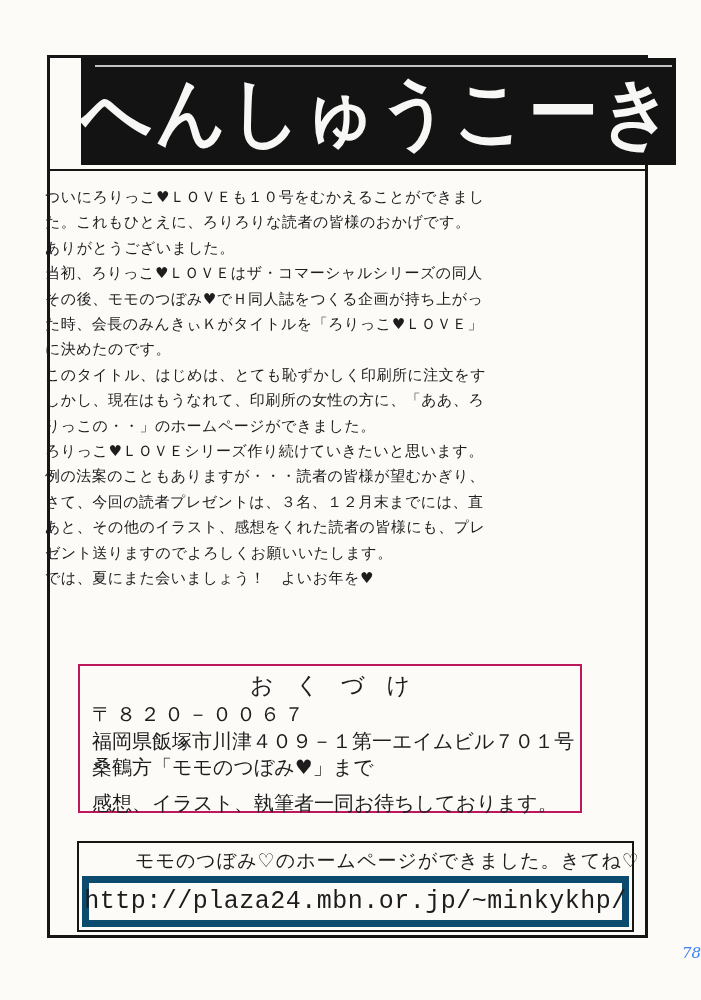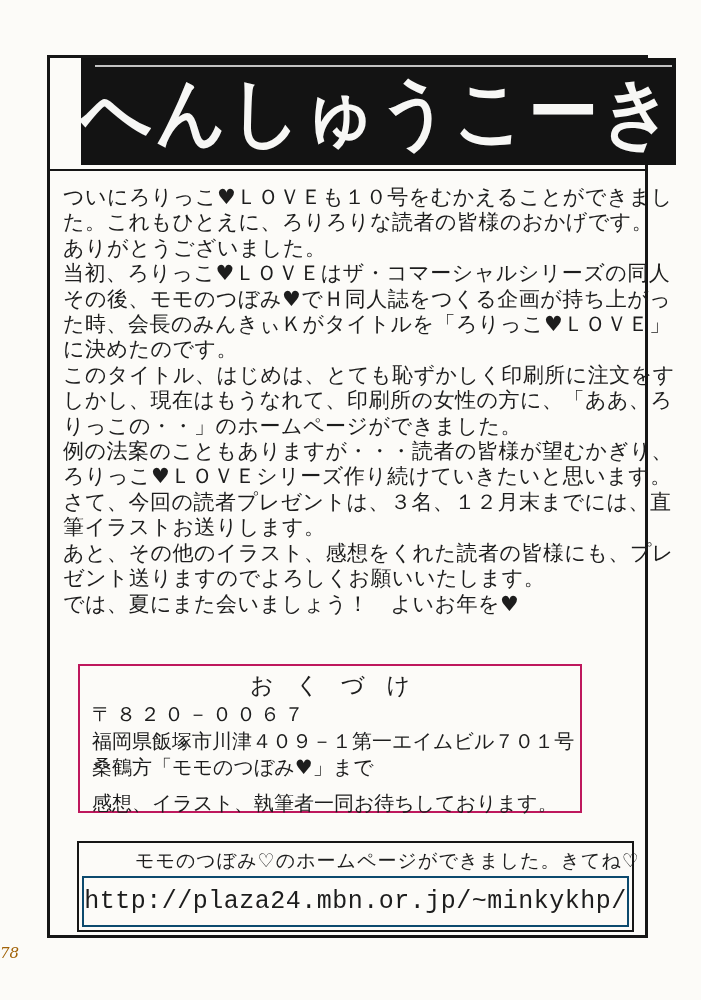--- a/index.html
+++ b/index.html
@@ -64,24 +64,24 @@
     left: 50px;
     top: 169px;
     width: 595px;
     height: 2px;
     background: #161616;
   }
 
   
   .body-text {
     position: absolute;
-    left: 63px;
+    left: 45px;
     top: 185px;
     width: 578px;
-    font-size: 21px;
+    font-size: 15px;
     line-height: 25.4px;
     letter-spacing: 0.5px;
   }
   .body-line {
     white-space: nowrap;
   }
 
   
   .colophon-box {
     position: absolute;
@@ -129,44 +129,44 @@
     font-size: 19px;
     letter-spacing: 1px;
     white-space: nowrap;
   }
   .url-box {
     position: absolute;
     left: 3px;
     right: 3px;
     top: 33px;
     bottom: 3px;
-    border: 2px solid #0c4a6e;
+    border: 7px solid #0c4a6e;
     display: flex;
     align-items: center;
     justify-content: center;
   }
   .url-text {
     font-family: "Liberation Mono", "DejaVu Sans Mono", monospace;
     font-size: 25px;
     font-weight: 500;
     letter-spacing: 0.5px;
     white-space: nowrap;
   }
 
   
   .page-number {
     position: absolute;
     left: 0;
     top: 944px;
     width: 701px;
-    text-align: left;
+    text-align: right;
     font-family: "DejaVu Serif", "Liberation Serif", serif;
     font-style: italic;
     font-size: 15px;
-    color: #a16207;
+    color: #3b82f6;
   }
 </style>
 </head>
 <body style="background: rgb(252, 251, 248); color: rgb(29, 29, 29);">
 
 <div class="frame"></div>
 
 <div class="banner" style="background: rgb(19, 19, 19);">
   <div class="banner-title" style="color: rgb(247, 247, 245);">へんしゅうこーき</div>
 </div>
@@ -176,24 +176,23 @@
   <div class="body-line">ついにろりっこ♥ＬＯＶＥも１０号をむかえることができまし</div>
     <div class="body-line">た。これもひとえに、ろりろりな読者の皆様のおかげです。</div>
     <div class="body-line">ありがとうございました。</div>
     <div class="body-line">当初、ろりっこ♥ＬＯＶＥはザ・コマーシャルシリーズの同人</div>
     <div class="body-line">その後、モモのつぼみ♥でＨ同人誌をつくる企画が持ち上がっ</div>
     <div class="body-line">た時、会長のみんきぃＫがタイトルを「ろりっこ♥ＬＯＶＥ」</div>
     <div class="body-line">に決めたのです。</div>
     <div class="body-line">このタイトル、はじめは、とても恥ずかしく印刷所に注文をす</div>
     <div class="body-line">しかし、現在はもうなれて、印刷所の女性の方に、「ああ、ろ</div>
     <div class="body-line">りっこの・・」のホームページができました。</div>
+    <div class="body-line">ろりっこ♥ＬＯＶＥシリーズ作り続けていきたいと思います。</div>
     <div class="body-line">例の法案のこともありますが・・・読者の皆様が望むかぎり、</div>
-    <div class="body-line">ろりっこ♥ＬＯＶＥシリーズ作り続けていきたいと思います。</div>
     <div class="body-line">さて、今回の読者プレゼントは、３名、１２月末までには、直</div>
-    <div class="body-line">筆イラストお送りします。</div>
     <div class="body-line">あと、その他のイラスト、感想をくれた読者の皆様にも、プレ</div>
     <div class="body-line">ゼント送りますのでよろしくお願いいたします。</div>
     <div class="body-line">では、夏にまた会いましょう！　よいお年を♥</div>
 </div>
 
 <div class="colophon-box">
   <div class="colophon-title">おくづけ</div>
   <div class="colophon-line postal">〒８２０－００６７</div>
   <div class="colophon-line">福岡県飯塚市川津４０９－１第一エイムビル７０１号</div>
   <div class="colophon-line">桑鶴方「モモのつぼみ♥」まで</div>

